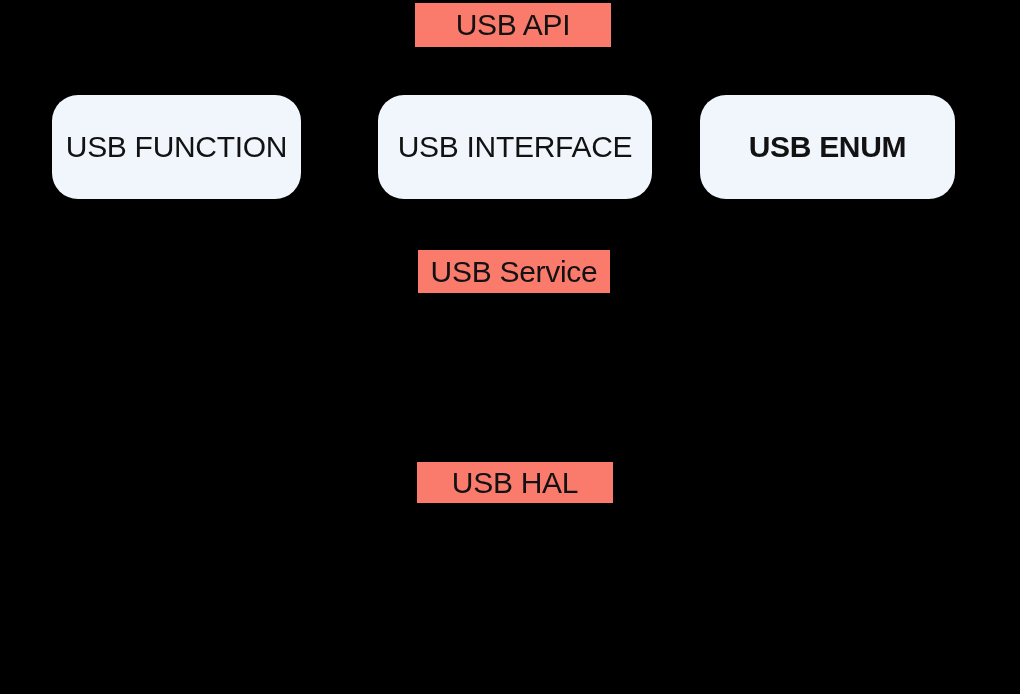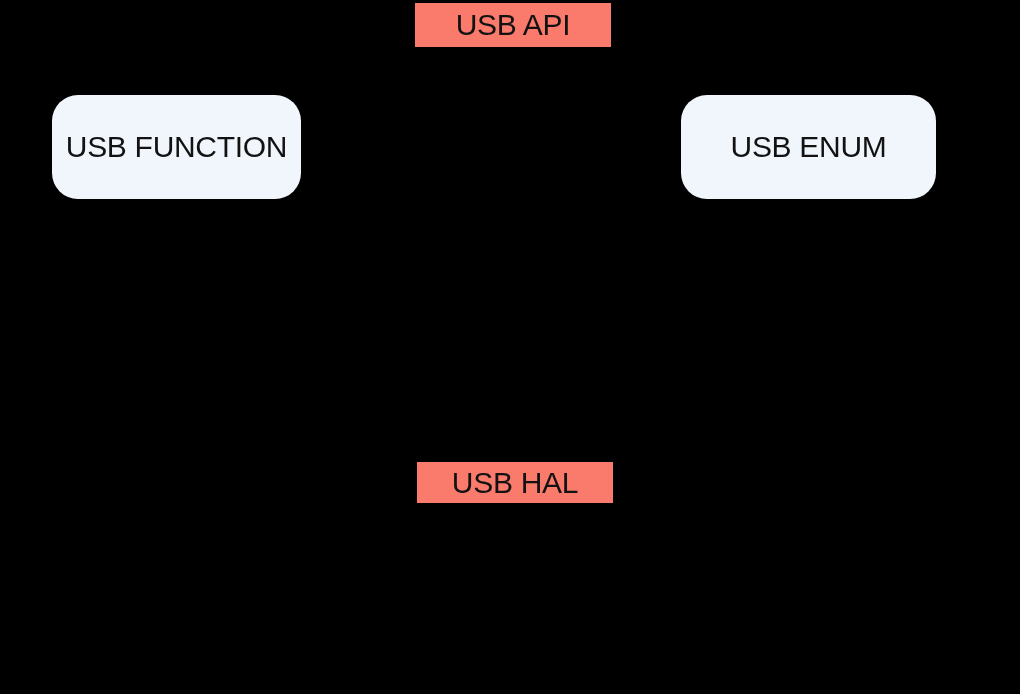--- a/index.html
+++ b/index.html
@@ -47,38 +47,44 @@
     display: flex;
     align-items: center;
     justify-content: center;
     font-size: 30px;
     letter-spacing: -0.3px;
     white-space: nowrap;
     line-height: 1;
   }
   #box-usb-function  { left: 52px;  width: 249px; }
   #box-usb-interface { left: 378px; width: 274px; }
-  #box-usb-enum      { left: 681px; width: 255px; }
+  #box-usb-enum      { left: 700px; width: 255px; font-weight: bold; }
 </style>
 </head>
 <body>
 
 <div class="stage">
 
   <div class="layer-label" id="label-usb-api">
     <span>USB API</span>
   </div>
 
   <div class="component-box" id="box-usb-function">
     <span>USB FUNCTION</span>
   </div>
 
+  <div class="component-box" id="box-usb-interface">
+    <span>USB INTERFACE</span>
+  </div>
 
   <div class="component-box" id="box-usb-enum">
     <span>USB ENUM</span>
   </div>
 
+  <div class="layer-label" id="label-usb-service">
+    <span>USB Service</span>
+  </div>
 
   <div class="layer-label" id="label-usb-hal">
     <span>USB HAL</span>
   </div>
 
 </div>
 
 </body></html>

